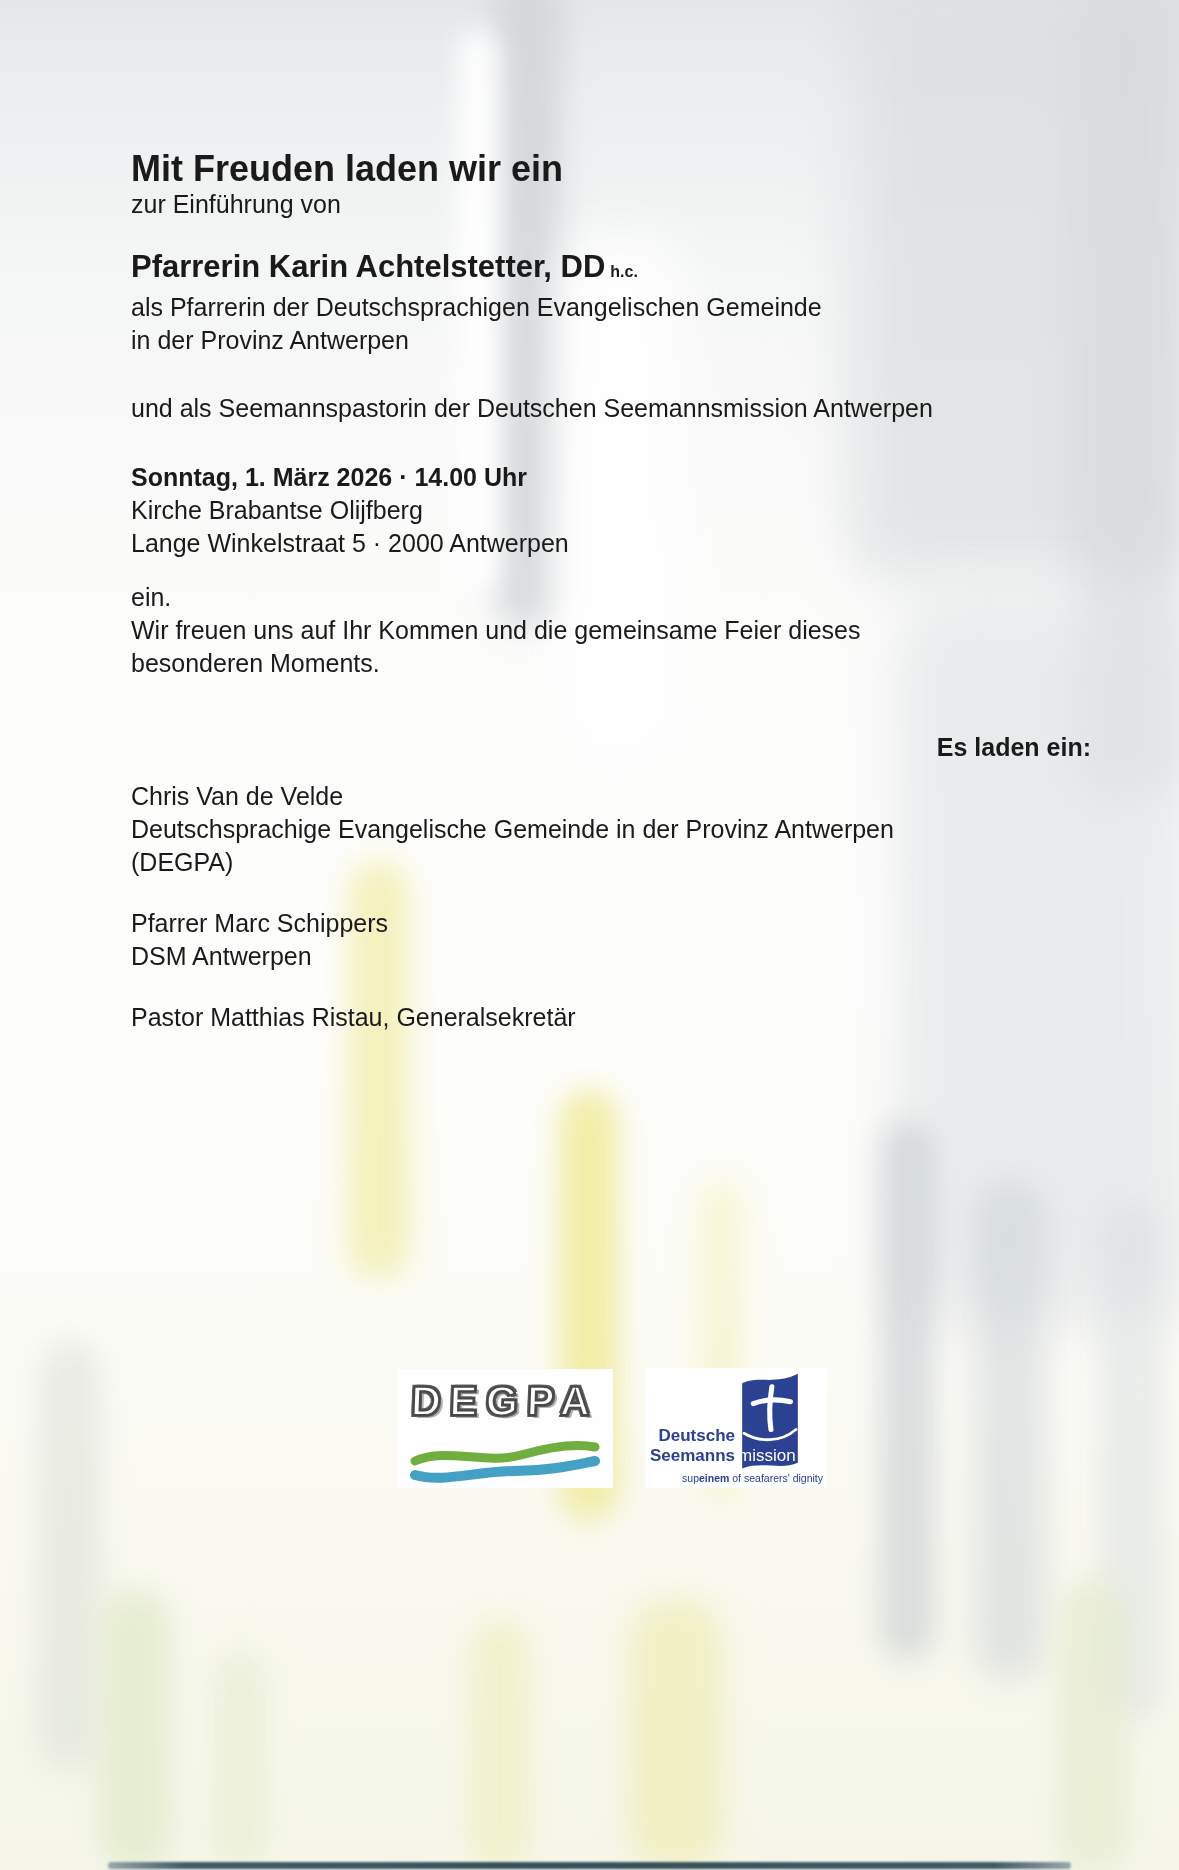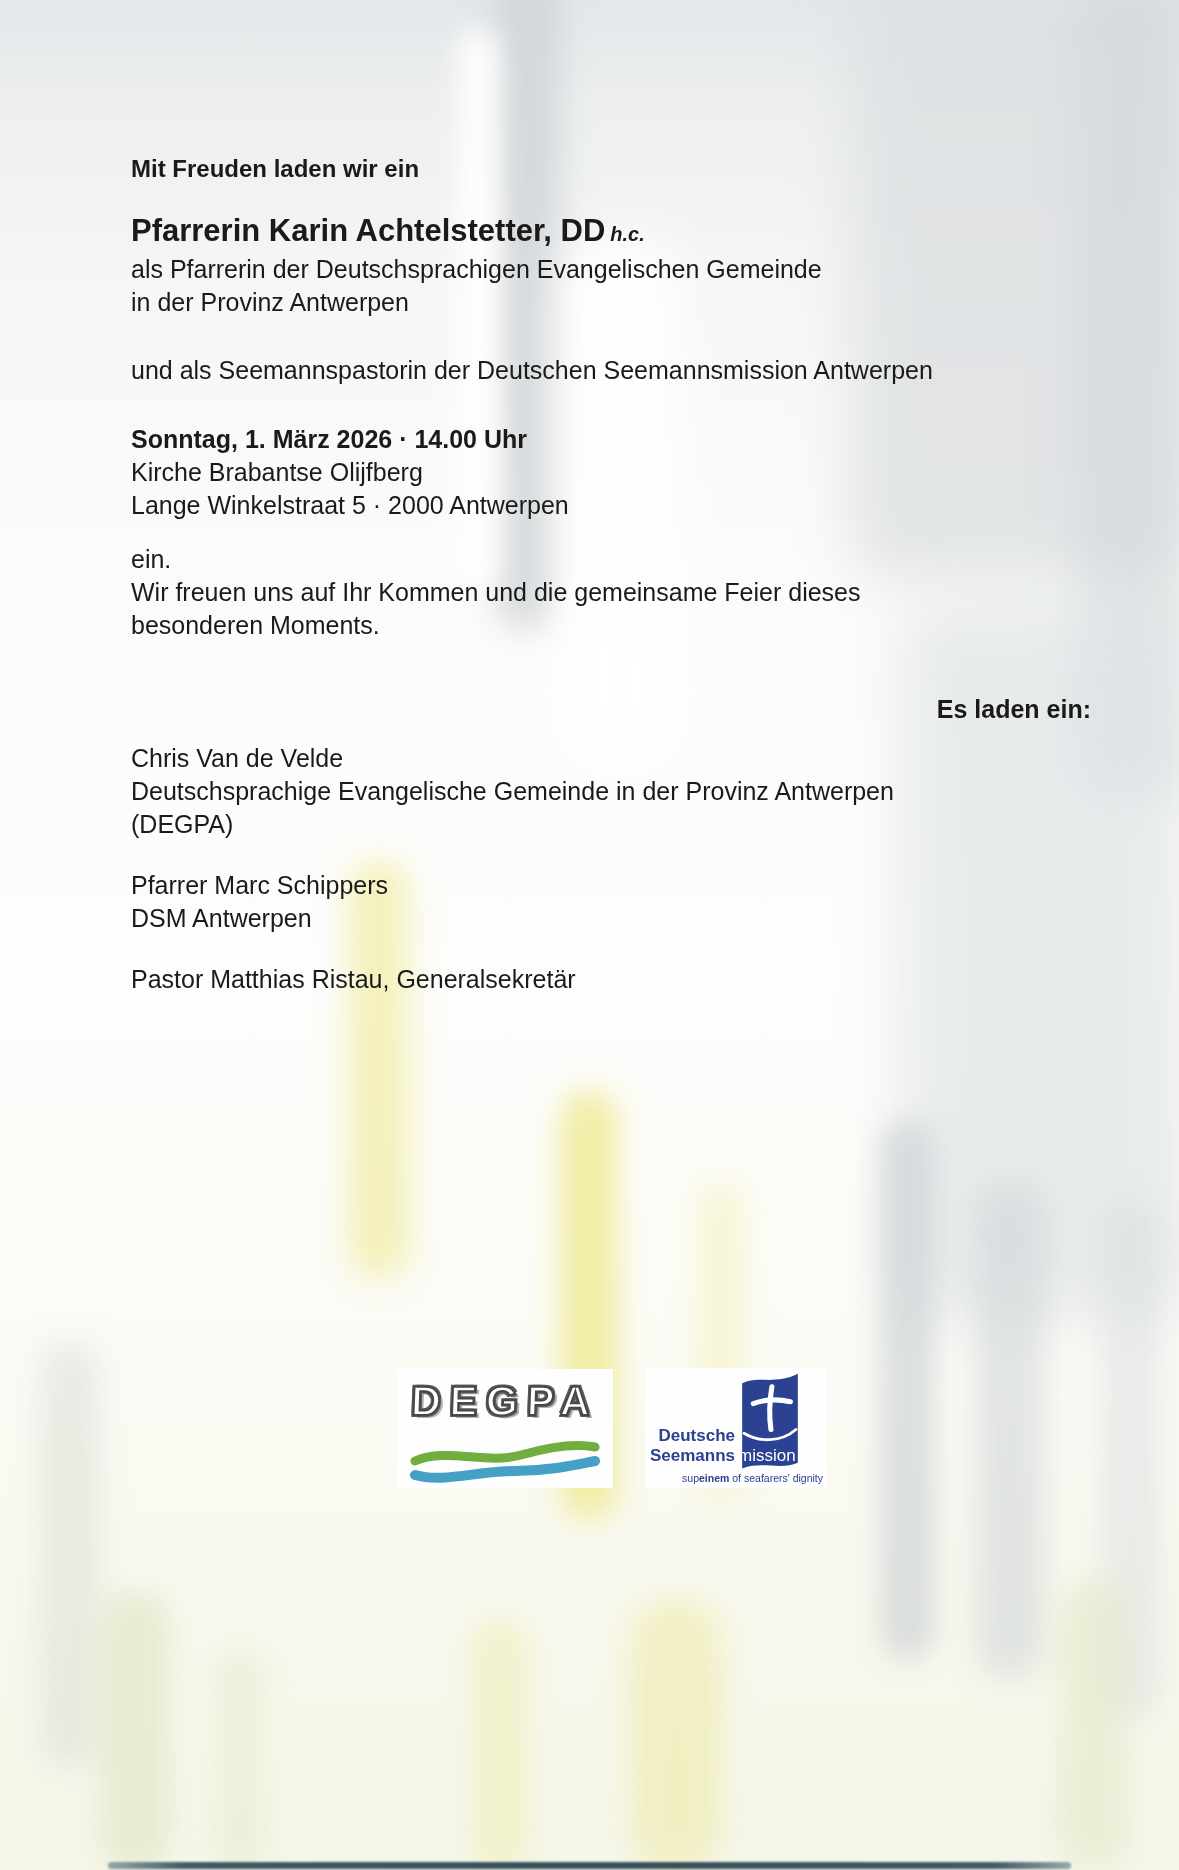--- a/index.html
+++ b/index.html
@@ -30,24 +30,24 @@
   .s15{left:470px;top:1620px;width:60px;height:250px;background:#f0efc0;filter:blur(14px);opacity:.7;}
   .s16{left:630px;top:1600px;width:92px;height:270px;background:#eeeaa8;filter:blur(16px);opacity:.6;}
   .s17{left:1058px;top:1580px;width:70px;height:290px;background:#e2e9c8;filter:blur(14px);opacity:.6;}
   .s18{left:560px;top:240px;width:120px;height:520px;background:#ffffff;filter:blur(24px);opacity:.9;}
   .s19{left:108px;bottom:1px;width:963px;height:7px;background:linear-gradient(90deg,#8ea0a8,#2e4a5a 8%,#223f4e 50%,#2e4a5a 92%,#8ea0a8);filter:blur(1px);opacity:.9;border-radius:3px;}
 
   
   .content{position:absolute;left:131px;top:152px;width:960px;}
   .line{font-size:25px;line-height:33px;white-space:nowrap;}
   .b{font-weight:700;}
-  .h1{font-size:24px;line-height:34px;font-weight:700;white-space:nowrap;}
+  .h1{font-size:36px;line-height:34px;font-weight:700;white-space:nowrap;}
   .sub{font-size:25px;line-height:36px;white-space:nowrap;}
   .name{font-size:31px;line-height:38px;font-weight:700;margin-top:26px;white-space:nowrap;}
-  .suffix{font-size:20px;font-weight:700;margin-left:5px;font-style:italic;}
+  .suffix{font-size:16px;font-weight:700;margin-left:5px;}
   .mt-seemanns{margin-top:35px;}
   .mt-date{margin-top:36px;}
   .mt-note{margin-top:21px;}
   .mt-esladen{margin-top:51px;text-align:right;}
   .mt-host1{margin-top:16px;}
   .mt-host{margin-top:28px;}
 
   
   .degpa-box{position:absolute;left:397px;top:1369px;width:216px;height:119px;background:#fefefe;}
   .degpa-word{
@@ -90,20 +90,21 @@
     <div class="streak s14"></div>
     <div class="streak s15"></div>
     <div class="streak s16"></div>
     <div class="streak s17"></div>
     <div class="streak s18"></div>
     <div class="streak s19"></div>
   </div>
 
   <div class="content">
     <div class="h1">Mit Freuden laden wir ein</div>
+    <div class="sub">zur Einführung von</div>
 
     <div class="name">
       <span>Pfarrerin Karin Achtelstetter, DD</span><span class="suffix">h.c.</span>
     </div>
     <div class="line">als Pfarrerin der Deutschsprachigen Evangelischen Gemeinde</div>
     <div class="line">in der Provinz Antwerpen</div>
 
     <div class="line mt-seemanns">und als Seemannspastorin der Deutschen Seemannsmission Antwerpen</div>
 
     <div class="line b mt-date">Sonntag, 1. März 2026 · 14.00 Uhr</div>

